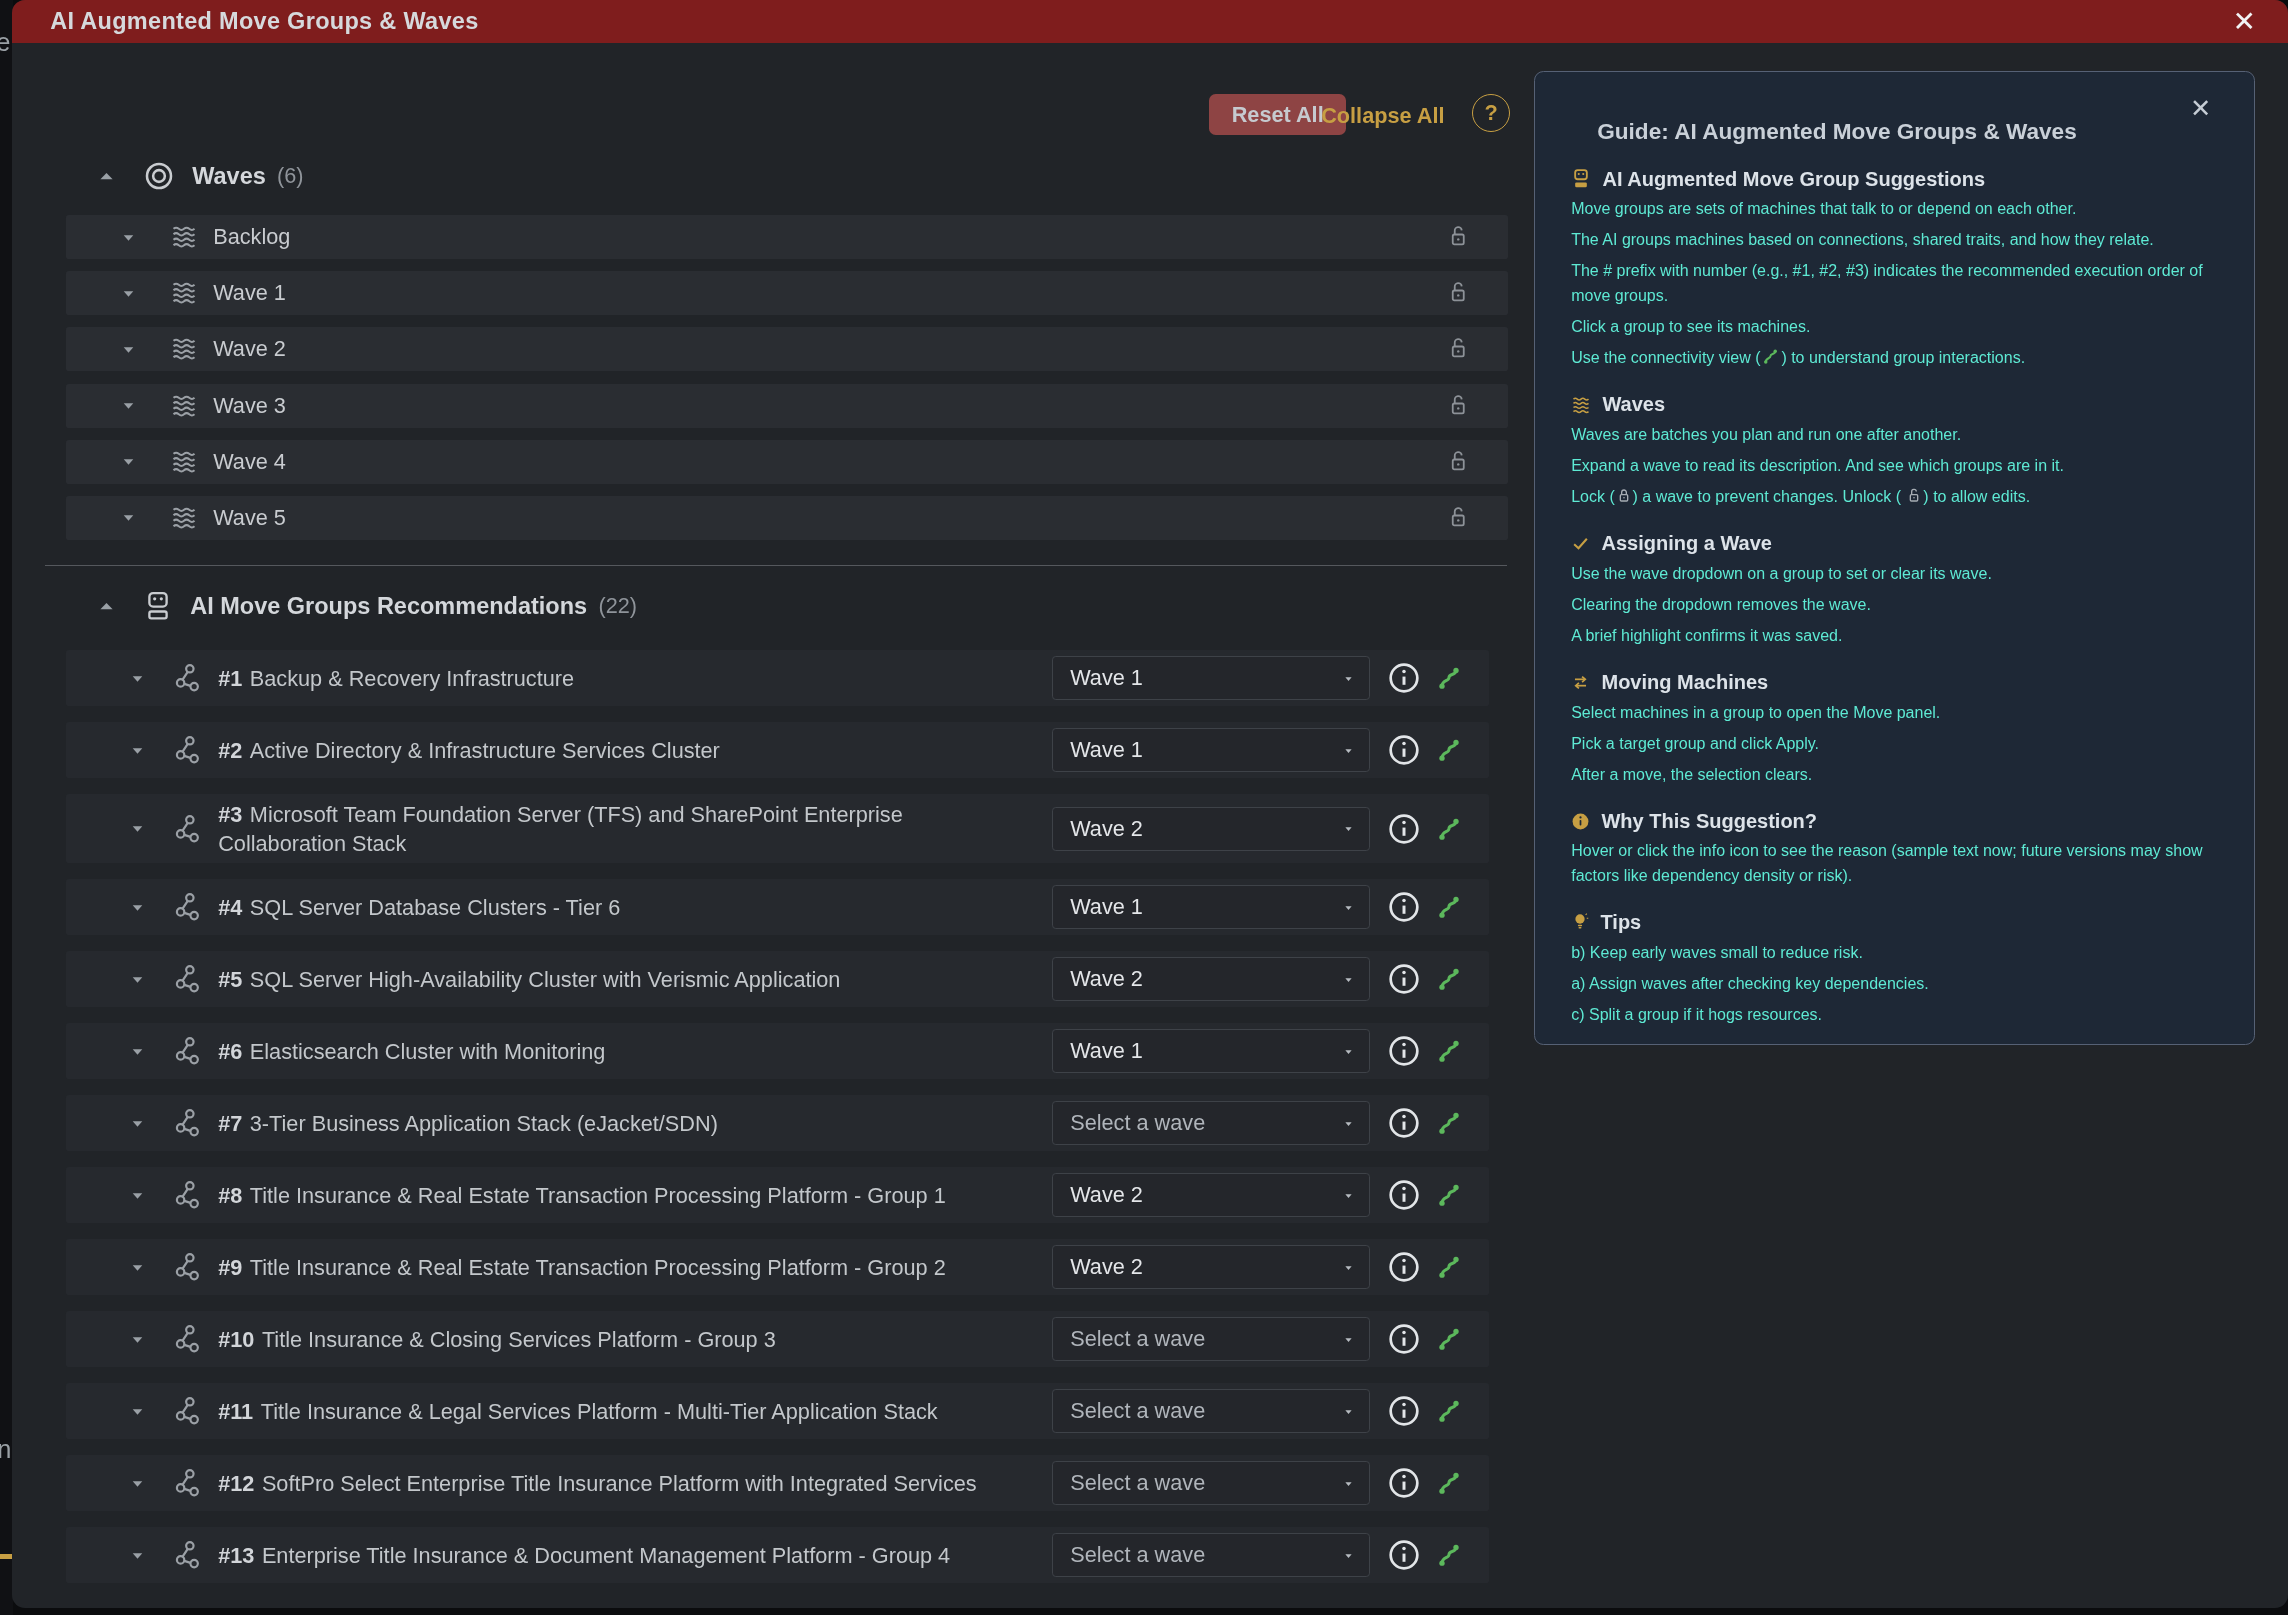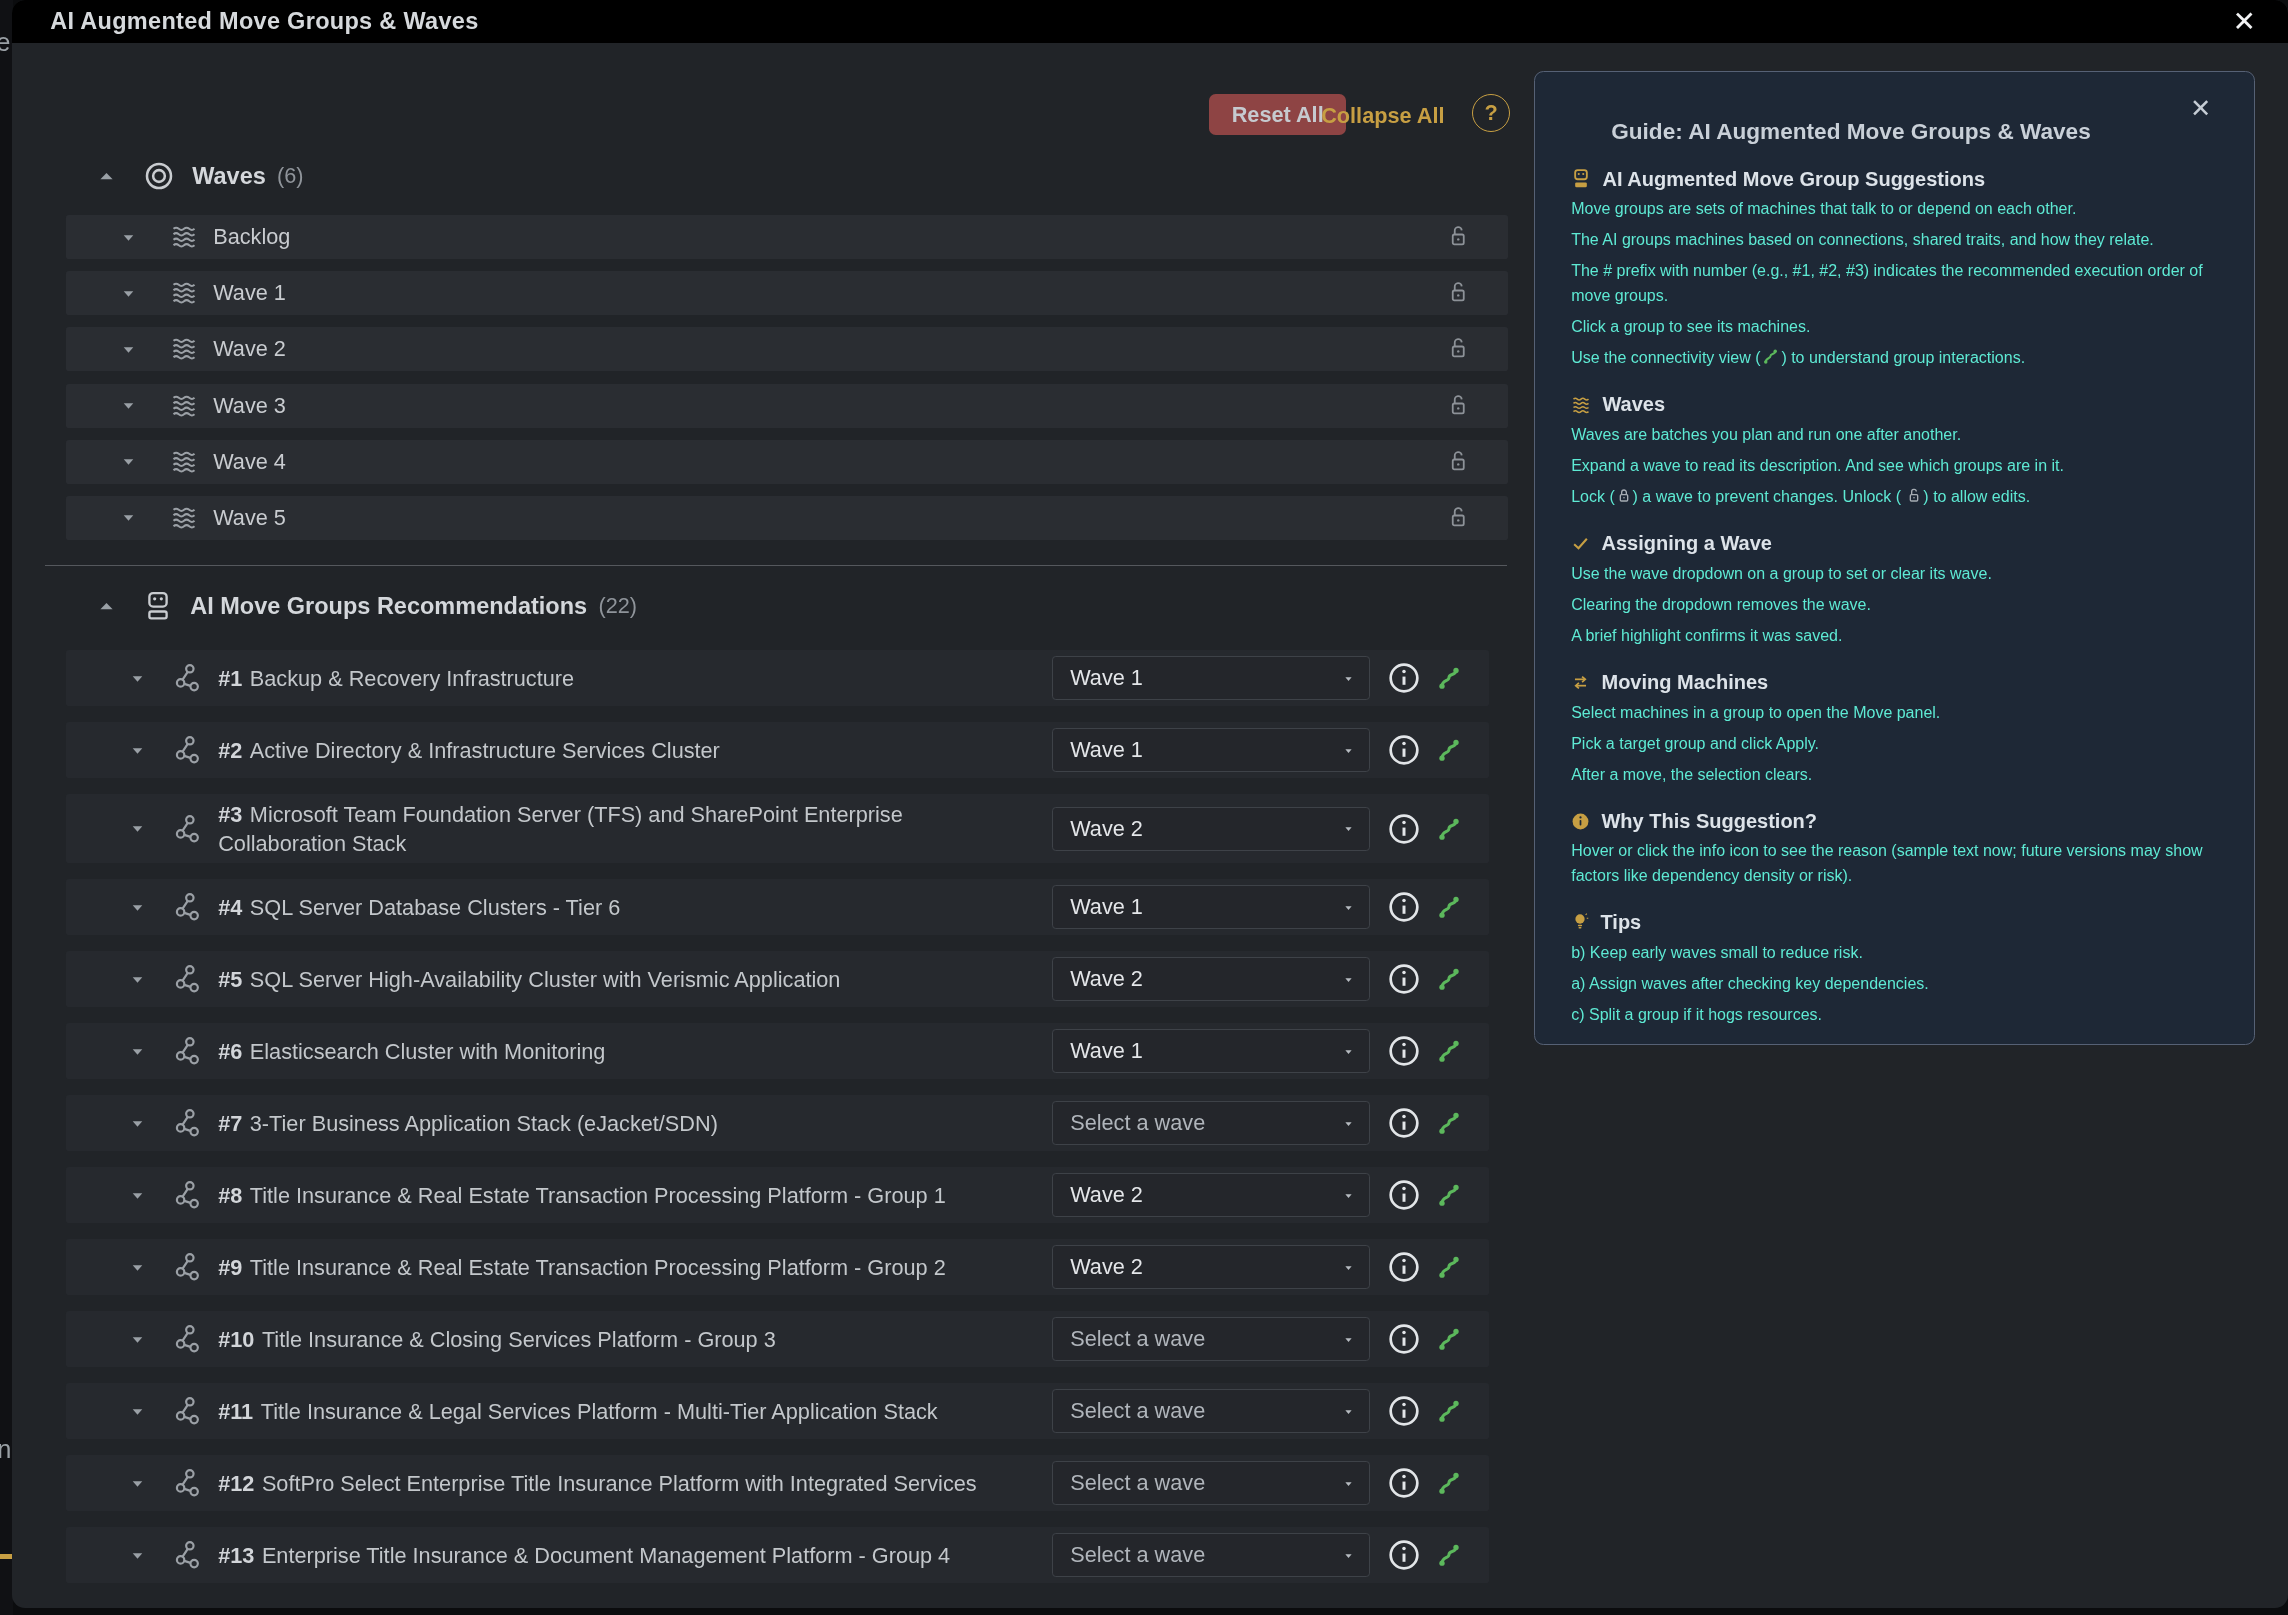--- a/index.html
+++ b/index.html
@@ -14,21 +14,21 @@
   .edge-frag-top{position:absolute;left:-3.8px;top:28px;color:#9aa0a5;font-size:25.4px;}
   .edge-frag-bottom{position:absolute;left:-2.8px;top:1435px;color:#9aa0a5;font-size:25.4px;}
   .edge-gold-bar{position:absolute;left:0;top:1554px;width:13px;height:4.7px;background:#c79f43;}
 
   
   .modal{
     position:absolute;left:12.2px;top:0;width:2276px;height:1608px;
     background:#212428;border-radius:13px;overflow:hidden;
   }
   .titlebar{
-    position:absolute;left:0;top:0;right:0;height:43px;background:#000000;
+    position:absolute;left:0;top:0;right:0;height:43px;background:#7f1d1d;
     display:flex;align-items:center;
   }
   .titlebar .title{margin-left:38px;font-size:23.5px;font-weight:700;letter-spacing:0.3px;color:#d6d9dc;}
   .titlebar .close{
     position:absolute;right:26px;top:3.8px;width:36px;height:36px;cursor:pointer;
     color:#f2f3f4;font-size:28px;line-height:36px;text-align:center;font-weight:400;
   }
 
   
   .reset-btn{
@@ -89,21 +89,21 @@
   .group-row .info-btn{margin-left:17px;display:flex;cursor:pointer;flex:none;}
   .group-row .route-btn{margin-left:14px;margin-right:26px;display:flex;cursor:pointer;flex:none;}
 
   
   .guide{
     position:absolute;left:1522px;top:71px;width:721px;height:974px;box-sizing:border-box;
     background:#1e2836;border:0.9px solid #566175;border-radius:9.4px;
     padding:26px 41px 19px 36px;overflow:hidden;
   }
   .guide .g-close{position:absolute;right:43px;top:21px;color:#c6cdd5;font-size:25.4px;cursor:pointer;}
-  .guide .g-title{margin:21px 0 0 40px;font-size:22.6px;font-weight:700;color:#c9d0d8;}
+  .guide .g-title{margin:21px 0 0 26px;font-size:22.6px;font-weight:700;color:#c9d0d8;}
   .g-section{margin-top:22.6px;}
   .g-head{display:flex;align-items:center;font-size:20px;font-weight:700;color:#dde3e9;}
   .g-head .g-ic{margin-right:11.3px;display:flex;}
   .g-section p{margin:6.6px 0 0 0;font-size:16px;line-height:24.5px;color:#5eead4;}
   .g-inline-ic{display:inline-block;vertical-align:-2.8px;margin:0 0.9px;}
 
   svg{display:block;}
 </style>
 </head>
 <body>

